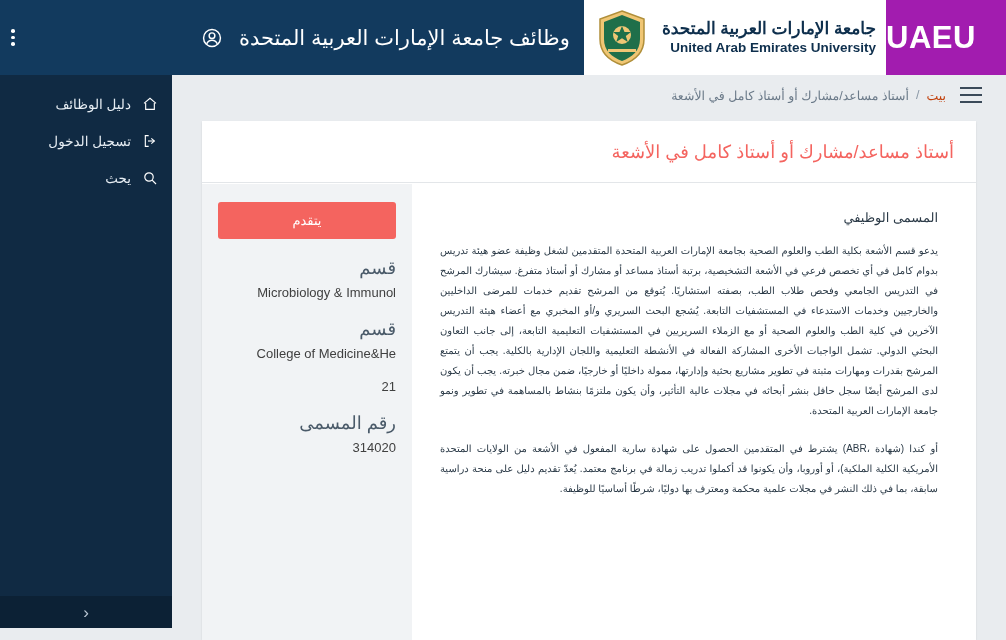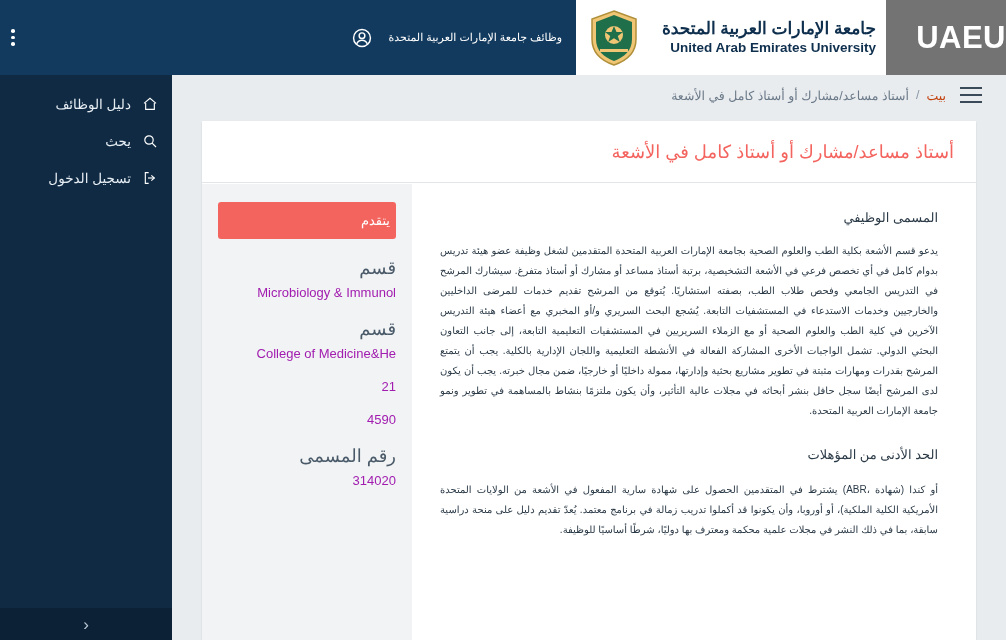--- a/index.html
+++ b/index.html
@@ -19,41 +19,41 @@
   
   .topbar {
     position: absolute; top: 0; left: 0; right: 0;
     height: 75px;
     background: #123a5e;
     display: flex;
     align-items: stretch;
   }
   .logo-red {
     width: 120px;
-    background: #737373;
-    display: flex;
-    align-items: center;
-    justify-content: flex-start;
+    background: #a21caf;
+    display: flex;
+    align-items: center;
+    justify-content: flex-end;
     flex: 0 0 120px;
   }
   .logo-red .word {
     color: #ffffff;
     font-size: 31px;
     font-weight: bold;
     letter-spacing: 0.5px;
     font-family: "Liberation Sans", sans-serif;
   }
   .logo-white {
     flex: 0 0 285px;
     background: #ffffff;
     display: flex;
     align-items: center;
     justify-content: flex-start;
     padding: 8px 10px;
-    gap: 20px;
+    gap: 12px;
     direction: rtl;
   }
   .logo-white .crest {
     width: 56px; height: 58px;
     flex: 0 0 56px;
     position: relative;
   }
   .logo-white .crest svg { display: block; }
   .logo-white .names {
     display: flex; flex-direction: column;
@@ -77,21 +77,21 @@
     flex: 1 1 auto;
     display: flex;
     align-items: center;
     justify-content: flex-start;
     padding: 0 14px 0 0;
     gap: 14px;
     direction: rtl;
   }
   .topbar-title {
     color: #ffffff;
-    font-size: 11px;
+    font-size: 21px;
     white-space: nowrap;
   }
   .icon-btn {
     width: 26px; height: 26px;
     display: flex; align-items: center; justify-content: center;
     color: #ffffff;
     cursor: pointer;
   }
   .icon-btn svg { display: block; }
   .kebab {
@@ -101,21 +101,21 @@
     margin-right: auto;
     margin-left: 2px;
   }
   .kebab i { width: 3.5px; height: 3.5px; background: #ffffff; border-radius: 50%; display:block; }
 
   
   .sidebar {
     position: absolute;
     top: 75px; left: 0;
     width: 172px;
-    bottom: 0;
+    bottom: 12px;
     background: #102a43;
     direction: rtl;
     padding-top: 10px;
   }
   .side-item {
     display: flex; align-items: center;
     gap: 10px;
     padding: 10px 14px;
     color: #e6edf3;
     font-size: 13.5px;
@@ -239,30 +239,29 @@
     width: 100%;
     background: #f4645f;
     color: #ffffff;
     border: none;
     border-radius: 3px;
     padding: 11px 6px;
     font-size: 13px;
     cursor: pointer;
     font-family: "Liberation Sans", sans-serif;
     margin-bottom: 18px;
-    text-align: right;
   }
   .meta-label {
     font-size: 18px;
     color: #4a5a69;
     margin-bottom: 6px;
   }
   .meta-value {
     font-size: 13px;
-    color: #a21caf;
+    color: #404040;
     margin-bottom: 18px;
     white-space: nowrap;
   }
 </style>
 </head>
 <body>
 
 <div class="app">
 
   <div class="topbar">
@@ -311,37 +310,37 @@
         <svg width="16" height="16" viewBox="0 0 24 24" fill="none" stroke="currentColor" stroke-width="1.7">
           <path d="M3 11 L12 3.5 L21 11"></path>
           <path d="M5.5 10.5 V20 H18.5 V10.5"></path>
         </svg>
       </span>
       <span>دليل الوظائف</span>
     </div>
 
     <div class="side-item">
       <span class="side-icon">
-        <svg width="16" height="16" viewBox="0 0 24 24" fill="none" stroke="currentColor" stroke-width="1.8">
-          <circle cx="10.5" cy="10.5" r="6.3"></circle>
-          <path d="M15.2 15.2 L21 21"></path>
-        </svg>
-      </span>
-      <span>يحث</span>
-    </div>
-
-    <div class="side-item">
-      <span class="side-icon">
         <svg width="16" height="16" viewBox="0 0 24 24" fill="none" stroke="currentColor" stroke-width="1.7">
           <path d="M10 4 H5 V20 H10"></path>
           <path d="M14 8 L18.5 12 L14 16"></path>
           <path d="M18.5 12 H9"></path>
         </svg>
       </span>
       <span>تسجيل الدخول</span>
+    </div>
+
+    <div class="side-item">
+      <span class="side-icon">
+        <svg width="16" height="16" viewBox="0 0 24 24" fill="none" stroke="currentColor" stroke-width="1.8">
+          <circle cx="10.5" cy="10.5" r="6.3"></circle>
+          <path d="M15.2 15.2 L21 21"></path>
+        </svg>
+      </span>
+      <span>يحث</span>
     </div>
 
     <div class="sidebar-bottom">
       <span class="collapse-chevron">‹</span>
     </div>
   </div>
 
   <div class="main">
 
     <div class="breadcrumb-bar">
@@ -361,37 +360,35 @@
       <div class="card-head">
         <span class="card-title">أستاذ مساعد/مشارك أو أستاذ كامل في الأشعة</span>
       </div>
 
       <div class="card-body">
 
         <div class="desc-col">
           <h3 class="desc-h">المسمى الوظيفي</h3>
           <p class="desc-p">يدعو قسم الأشعة بكلية الطب والعلوم الصحية بجامعة الإمارات العربية المتحدة المتقدمين لشغل وظيفة عضو هيئة تدريس بدوام كامل في أي تخصص فرعي في الأشعة التشخيصية، برتبة أستاذ مساعد أو مشارك أو أستاذ متفرغ. سيشارك المرشح في التدريس الجامعي وفحص طلاب الطب، بصفته استشاريًا. يُتوقع من المرشح تقديم خدمات للمرضى الداخليين والخارجيين وخدمات الاستدعاء في المستشفيات التابعة. يُشجع البحث السريري و/أو المخبري مع أعضاء هيئة التدريس الآخرين في كلية الطب والعلوم الصحية أو مع الزملاء السريريين في المستشفيات التعليمية التابعة، إلى جانب التعاون البحثي الدولي. تشمل الواجبات الأخرى المشاركة الفعالة في الأنشطة التعليمية واللجان الإدارية بالكلية. يجب أن يتمتع المرشح بقدرات ومهارات مثبتة في تطوير مشاريع بحثية وإدارتها، ممولة داخليًا أو خارجيًا، ضمن مجال خبرته. يجب أن يكون لدى المرشح أيضًا سجل حافل بنشر أبحاثه في مجلات عالية التأثير، وأن يكون ملتزمًا بنشاط بالمساهمة في تطوير ونمو جامعة الإمارات العربية المتحدة.</p>
 
-          <h3 class="desc-h spaced">الحد الأدنى من المؤهلات</h3>
           <p class="desc-p small-gap">أو كندا (شهادة ،ABR) يشترط في المتقدمين الحصول على شهادة سارية المفعول في الأشعة من الولايات المتحدة الأمريكية الكلية الملكية)، أو أوروبا، وأن يكونوا قد أكملوا تدريب زمالة في برنامج معتمد. يُعدّ تقديم دليل على منحة دراسية سابقة، بما في ذلك النشر في مجلات علمية محكمة ومعترف بها دوليًا، شرطًا أساسيًا للوظيفة.</p>
 
         </div>
 
         <div class="side-panel">
           <button class="apply-btn">يتقدم</button>
 
           <div class="meta-label">قسم</div>
           <div class="meta-value">Microbiology &amp; Immunol</div>
 
           <div class="meta-label">قسم</div>
           <div class="meta-value">College of Medicine&amp;He</div>
 
           <div class="meta-value">21</div>
 
-          <div class="meta-value">4590</div>
 
           <div class="meta-label">رقم المسمى</div>
           <div class="meta-value">314020</div>
         </div>
 
       </div>
     </div>
 
   </div>
 </div>

